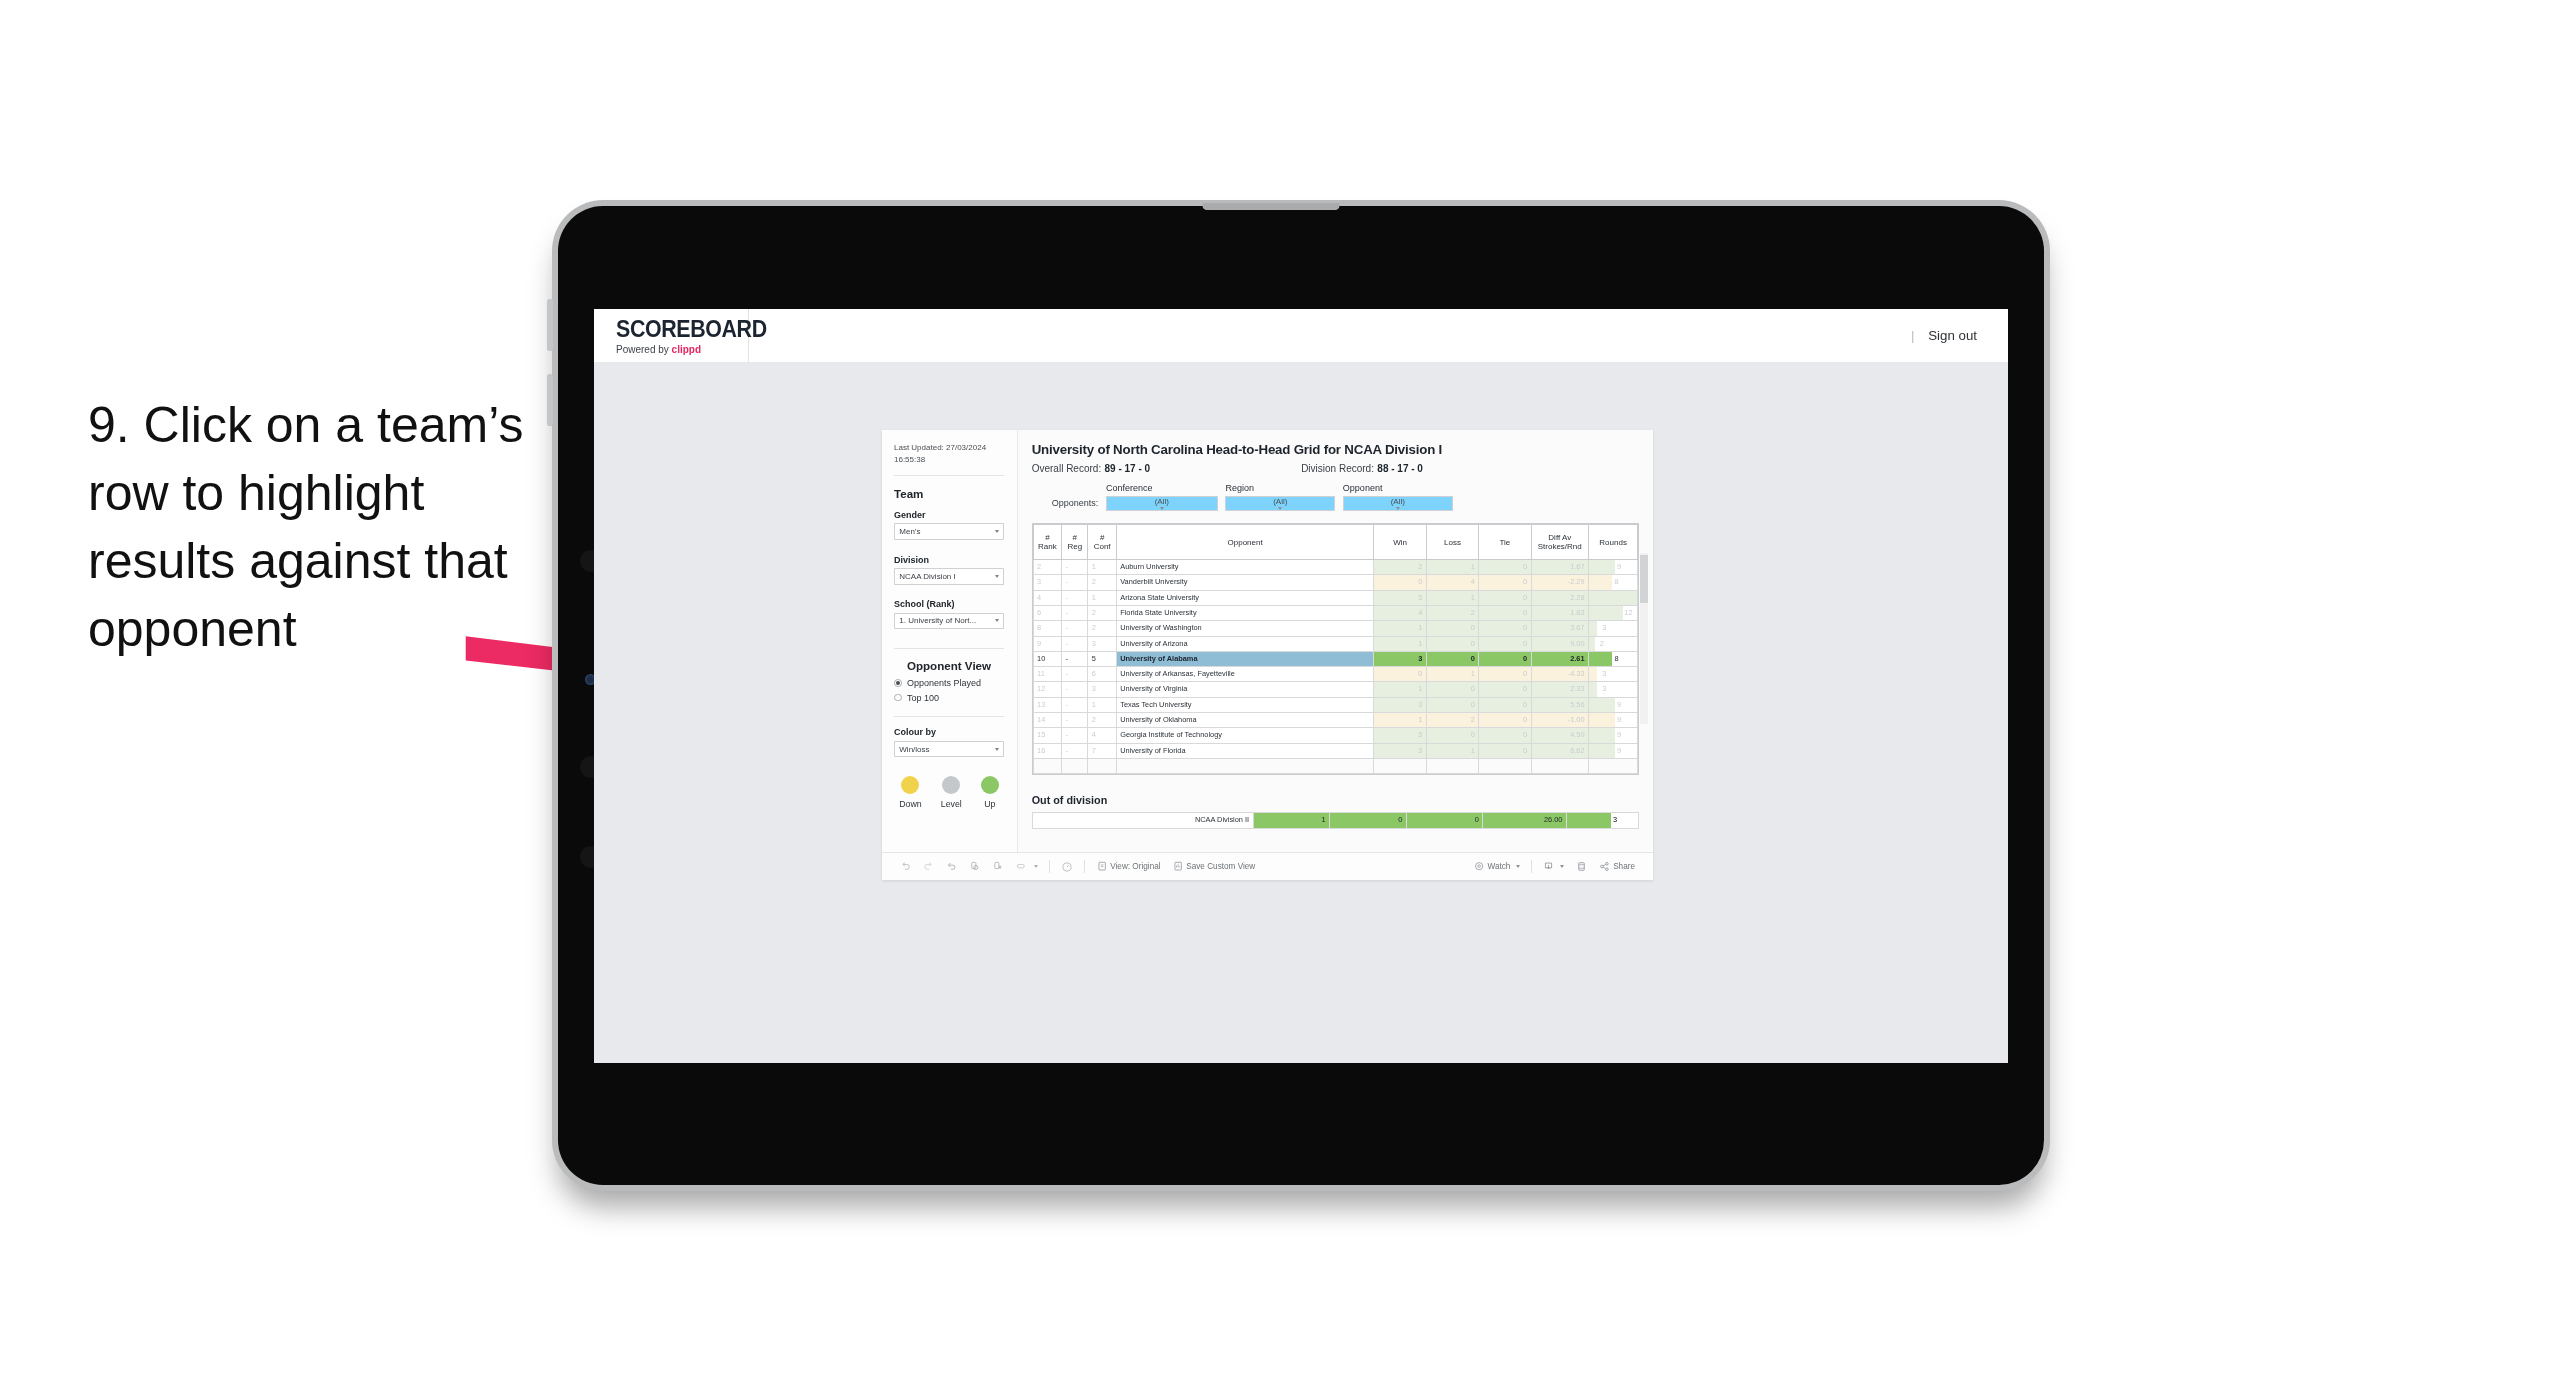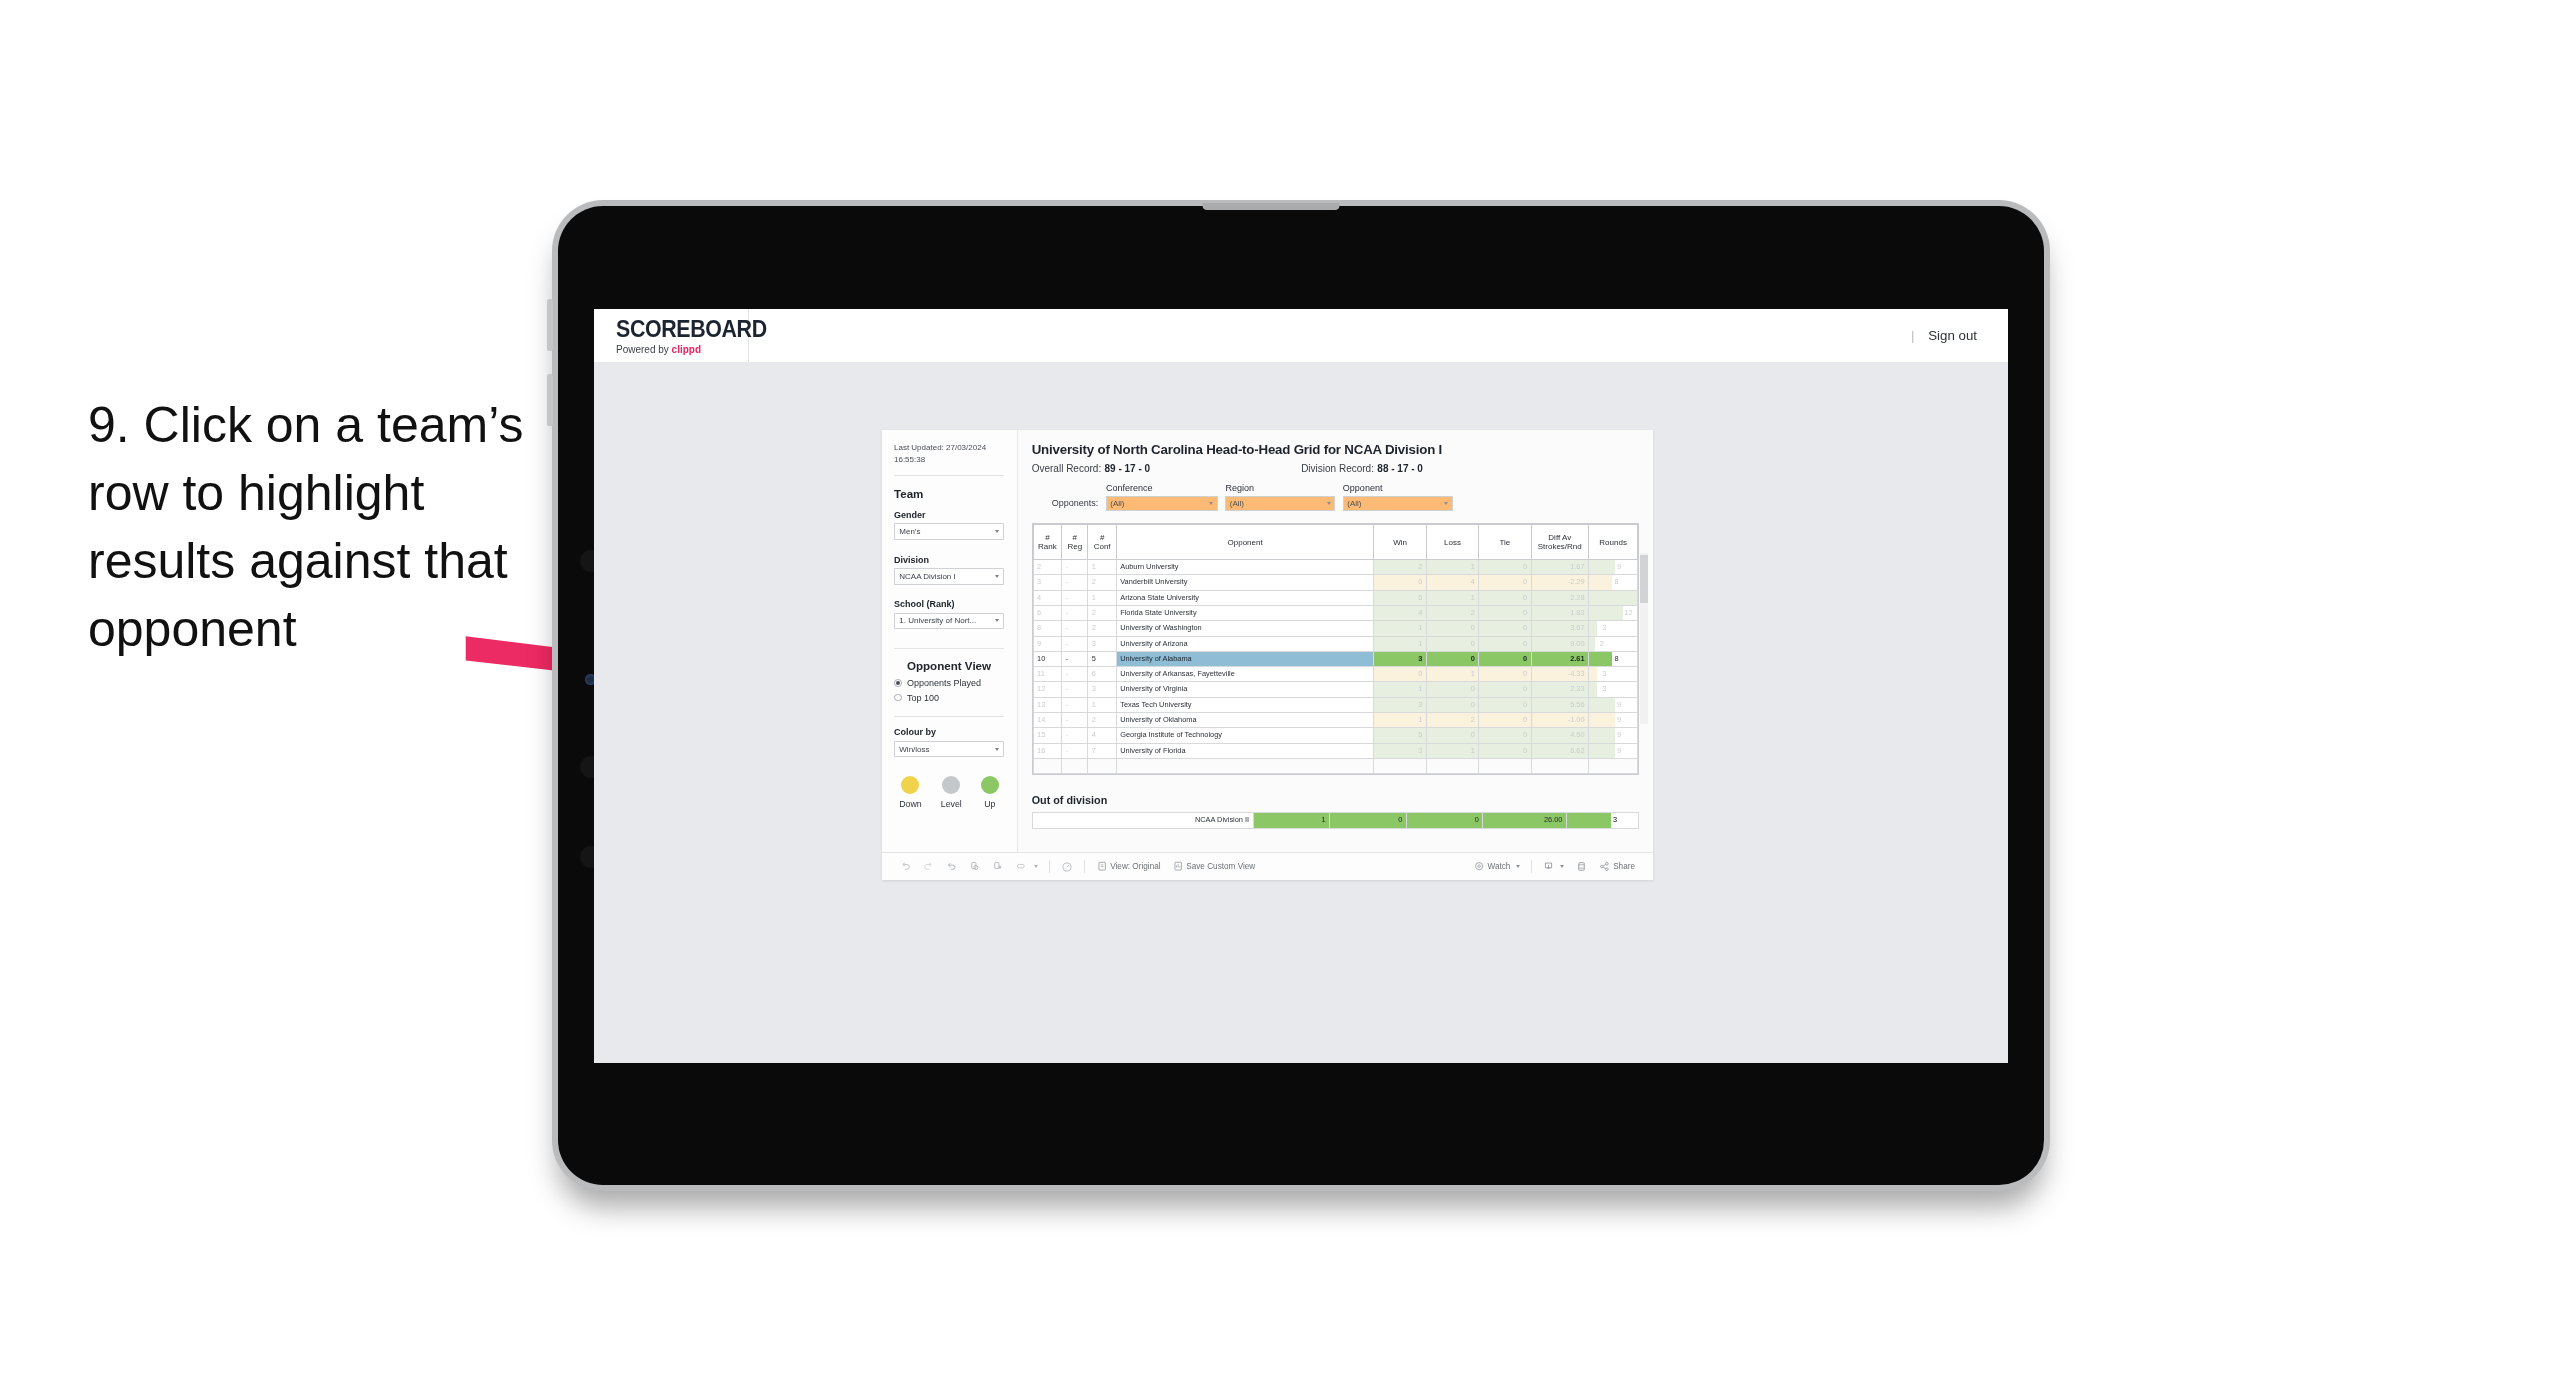--- a/index.html
+++ b/index.html
@@ -88,43 +88,43 @@
   .main{flex:1;padding:12px 13.7px 0 13.7px;box-sizing:border-box;min-width:0;position:relative;}
   .vtitle{font-size:13.3px;font-weight:bold;color:#1d242b;letter-spacing:-0.2px;}
   .records{display:flex;margin-top:6px;font-size:10px;color:#3a4047;}
   .records .rec{display:flex;gap:3.4px;}
   .records .rec b{color:#1d242b;font-weight:bold;}
   .rec2{margin-left:151px;}
   .filters{display:flex;align-items:flex-end;gap:7.7px;margin-top:9.4px;}
   .fword{font-size:9px;color:#3a4047;padding-bottom:2.6px;margin-left:20px;}
   .fgroup{display:flex;flex-direction:column;}
   .fgroup .lb{font-size:9px;color:#2b3137;margin-bottom:2.6px;}
-  .fbox{height:13px;border:0.9px solid #cfd1d4;background:#fdba74;display:flex;align-items:center;
-      justify-content:space-between;padding:0 3.4px;font-size:8px;color:#494f55;}
+  .fbox{height:13px;border:0.9px solid #cfd1d4;background:#7dd3fc;display:flex;align-items:center;
+      justify-content:space-between;padding:0 3.4px;font-size:8px;color:#494f55;flex-direction:column;}
   .fbox .caret{border-top-color:#8a8f94;}
   .fg1 .fbox{width:103px;} .fg2 .fbox{width:101px;} .fg3 .fbox{width:101px;}
 
   
   .tablewrap{margin-top:12px;position:relative;border:0.9px solid #c9cbce;background:#fff;}
   table.grid{border-collapse:collapse;width:100%;table-layout:fixed;font-size:7.4px;color:#2b3137;}
   table.grid th{border:0.9px solid #c9cbce;font-weight:normal;padding:2.6px 1.7px;
       text-align:center;vertical-align:middle;height:29px;background:#fff;font-size:8px;}
   table.grid td{border:0.9px solid #d7d9db;padding:0.9px 3.4px;height:12.5px;
       line-height:10.3px;white-space:nowrap;overflow:hidden;}
   .c-rank{width:24px;} .c-reg{width:22px;} .c-conf{width:24px;}
   .c-opp{width:auto;} .c-num{width:48px;text-align:right;} .c-diff{width:53px;text-align:right;}
   .c-rounds{width:45px;}
   td.num{text-align:right;padding-right:6px;}
   td.rounds{position:relative;}
   td.rounds .rbar{position:absolute;left:0;top:0;bottom:0;}
   td.rounds .rval{position:relative;padding-left:2.6px;}
   .dim{color:#c9ccce;}
   .win-bg{background:#e7efe0;}
   .loss-bg{background:#faf2dc;}
-  .sel-opp{background:#8fbdd6;color:#1d242b;}
+  .sel-opp{background:#8fbdd6;color:#1d242b;font-weight:bold;}
   .sel-bg{background:#8cc765;color:#1d242b;font-weight:bold;}
   .filler td{height:50px;border-left:0.9px solid #d7d9db;border-right:0.9px solid #d7d9db;
       border-top:0.9px solid #9fa2a6;border-bottom:none;background:#fbfbfc;}
   .vscroll{position:absolute;right:-9.4px;top:29px;width:7.7px;bottom:50px;background:#f1f1f2;}
   .vthumb{position:absolute;right:-9.4px;top:31px;width:7.7px;height:48px;background:#d2d3d5;}
 
   
   .ood-title{font-size:10.8px;font-weight:bold;color:#1d242b;margin-top:19px;}
   table.ood{border-collapse:collapse;width:100%;table-layout:fixed;font-size:7.4px;margin-top:6px;
       border:0.9px solid #c9cbce;}

